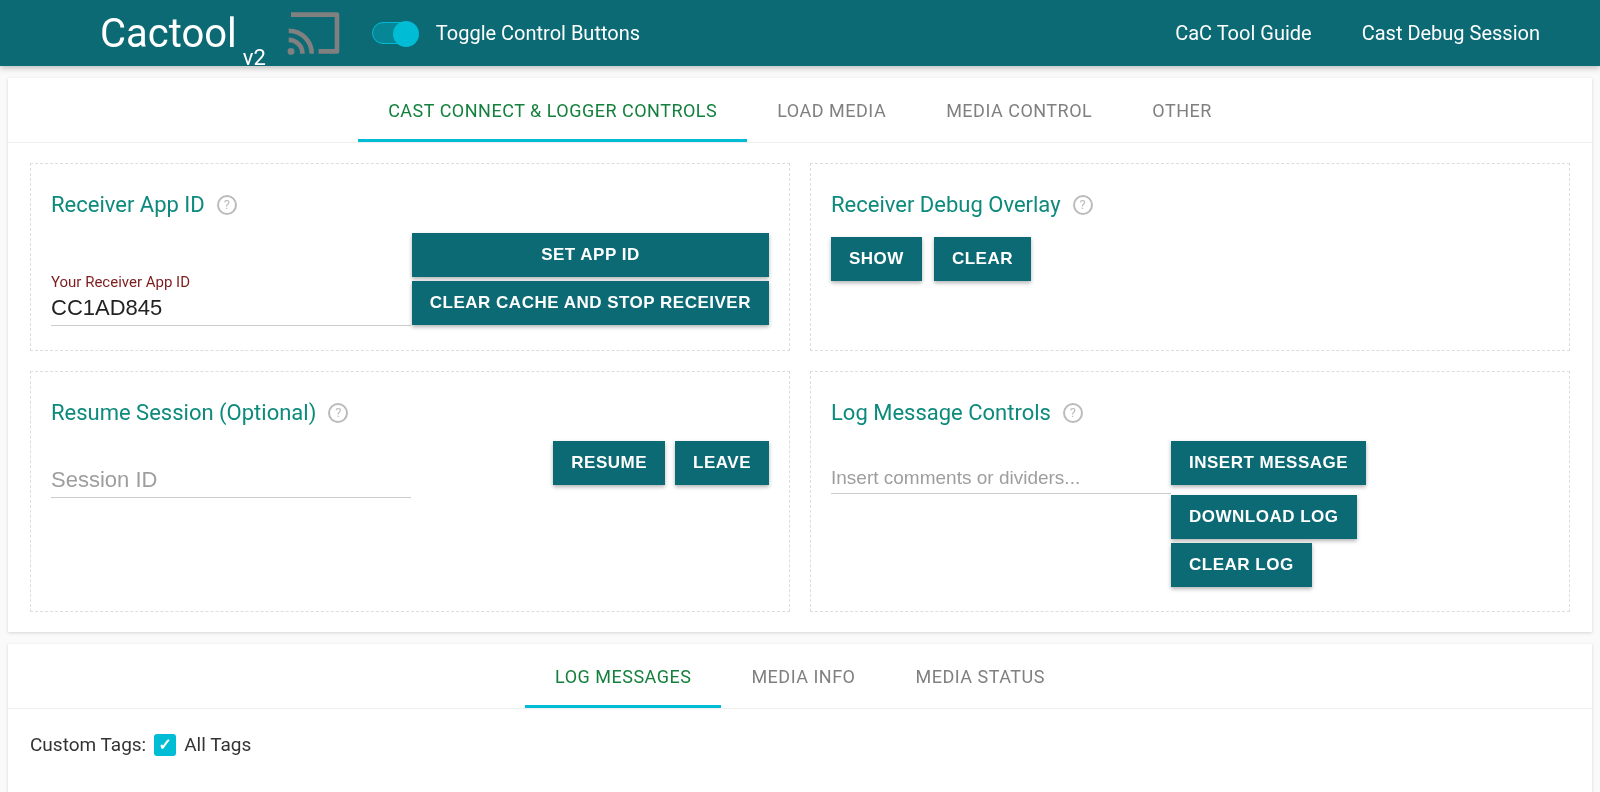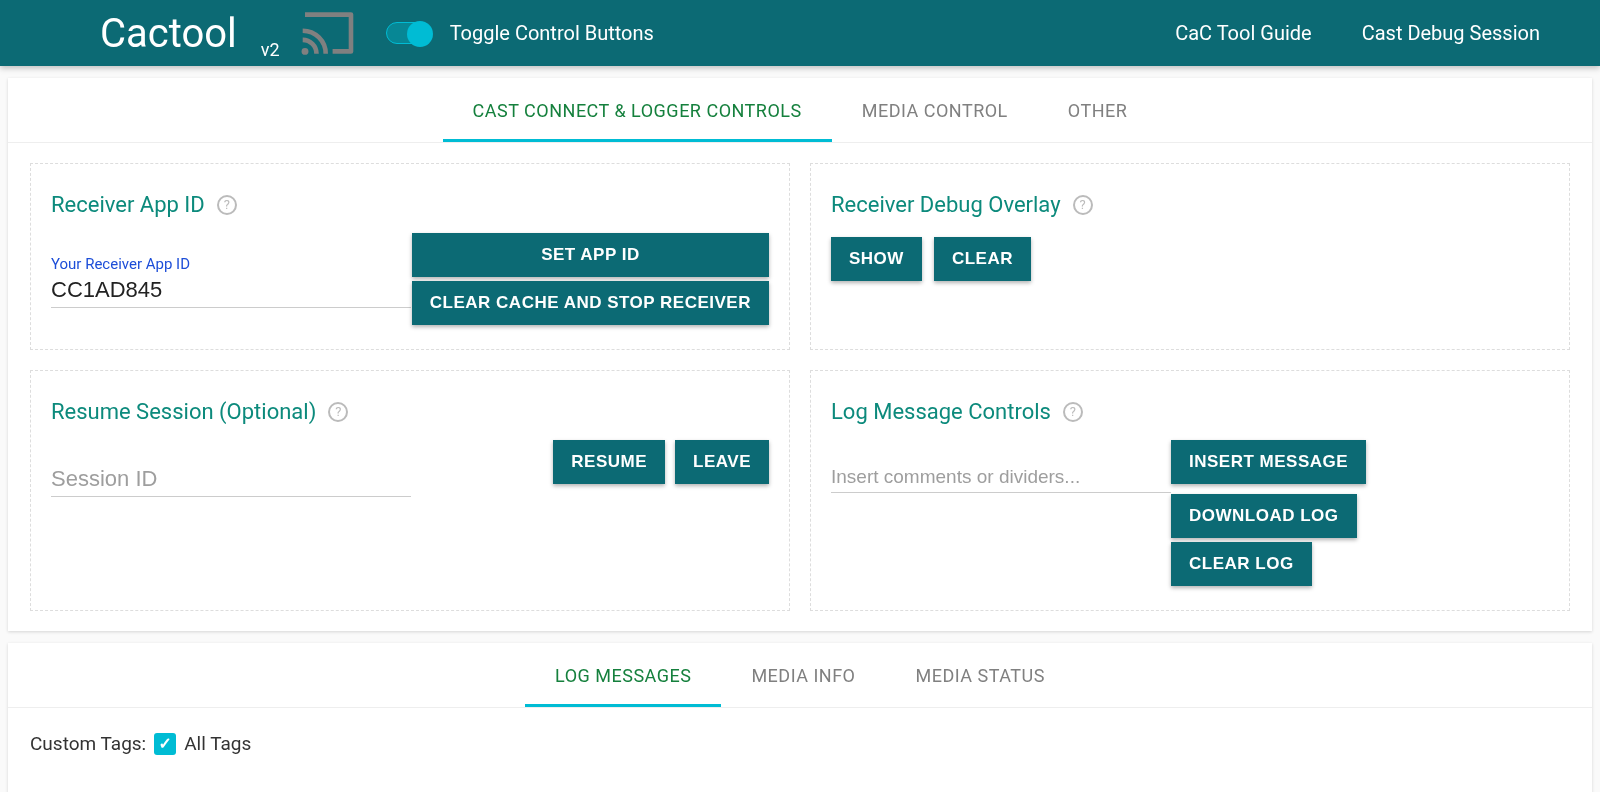--- a/index.html
+++ b/index.html
@@ -12,21 +12,21 @@
   .header {
     background: #0c6a74;
     color: #fff;
     display: flex;
     align-items: center;
     height: 66px;
     padding: 0 60px 0 100px;
     box-shadow: 0 2px 6px rgba(0,0,0,.25);
   }
   .logo-text { font-size: 40px; font-weight: 400; }
-  .logo-sub { font-size: 18px; margin-left: 24px; position: relative; top: 16px; }
+  .logo-sub { font-size: 22px; margin-left: 6px; position: relative; top: 24px; }
   .cast-icon-svg { margin-left: 20px; }
   .toggle {
     width: 46px; height: 22px;
     background: #0c6a74;
     border-radius: 11px;
     margin-left: 30px;
     position: relative;
     border: 1px solid #00bcd4;
     background: rgba(0,188,212,.35);
   }
@@ -88,21 +88,21 @@
   .help-icon {
     width: 20px; height: 20px;
     border: 2px solid #bbb;
     border-radius: 50%;
     color: #bbb;
     font-size: 13px;
     display: inline-flex;
     align-items: center;
     justify-content: center;
   }
-  .field-label { color: #1d4ed8; font-size: 15px; margin-top: 22px; }
+  .field-label { color: #7f1d1d; font-size: 15px; margin-top: 40px; }
   .field-input {
     font-size: 22px;
     border: none;
     border-bottom: 1px solid #ccc;
     width: 360px;
     padding: 4px 0;
     color: #222;
     outline: none;
     background: transparent;
   }
@@ -150,20 +150,21 @@
   <div class="toggle"></div>
   <span class="toggle-label">Toggle Control Buttons</span>
   <div class="spacer"></div>
   <span class="header-link">CaC Tool Guide</span>
   <span class="header-link">Cast Debug Session</span>
 </div>
 
 <div class="panel">
   <div class="tabs">
     <div class="tab active">CAST CONNECT &amp; LOGGER CONTROLS</div>
+    <div class="tab">LOAD MEDIA</div>
     <div class="tab">MEDIA CONTROL</div>
     <div class="tab">OTHER</div>
   </div>
 
   <div class="grid">
 
     <div class="card">
       <div class="card-title">
         <span>Receiver App ID</span>
         <span class="help-icon">?</span>

